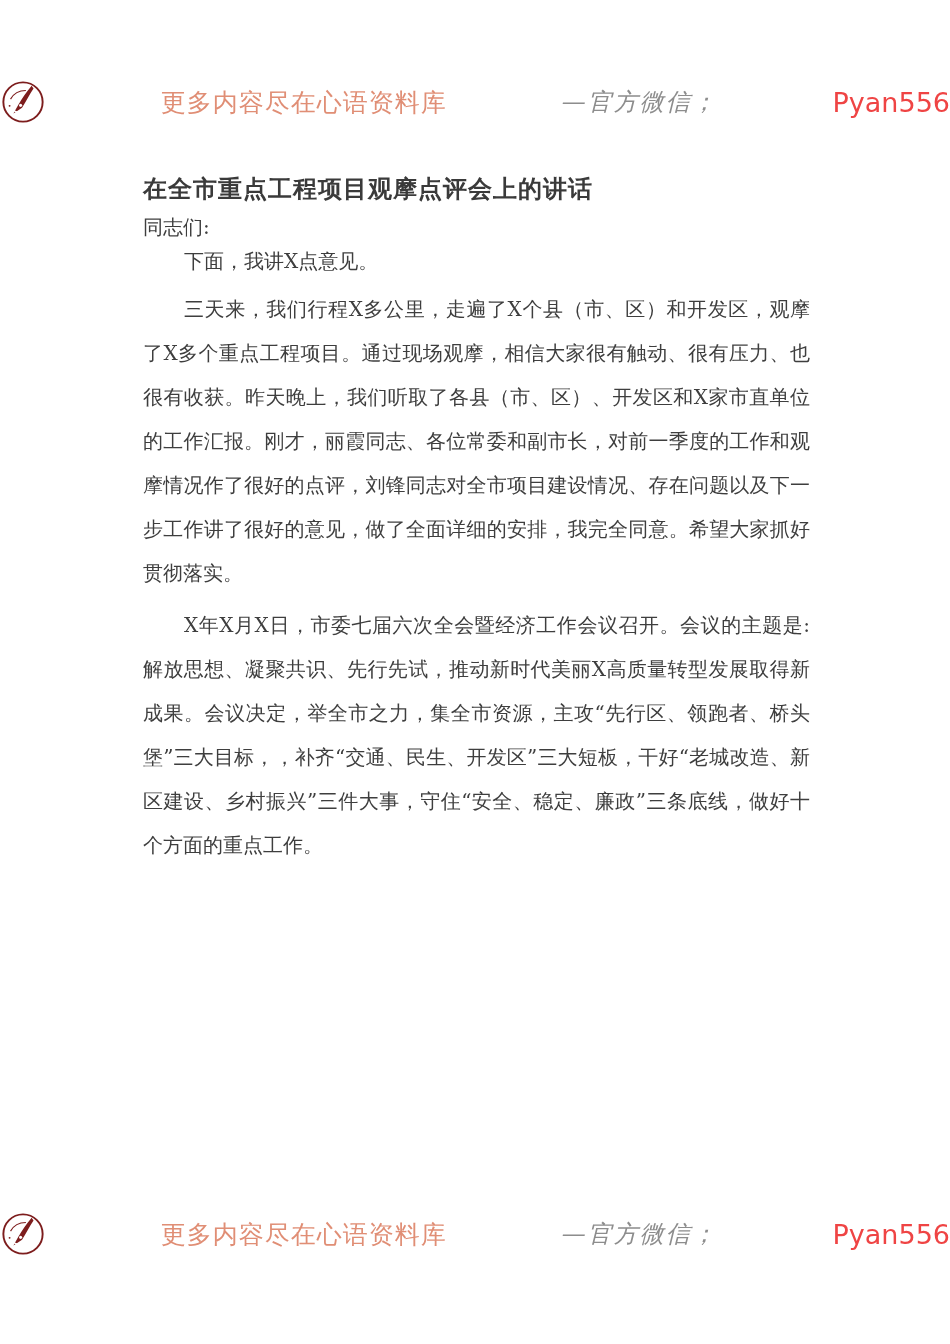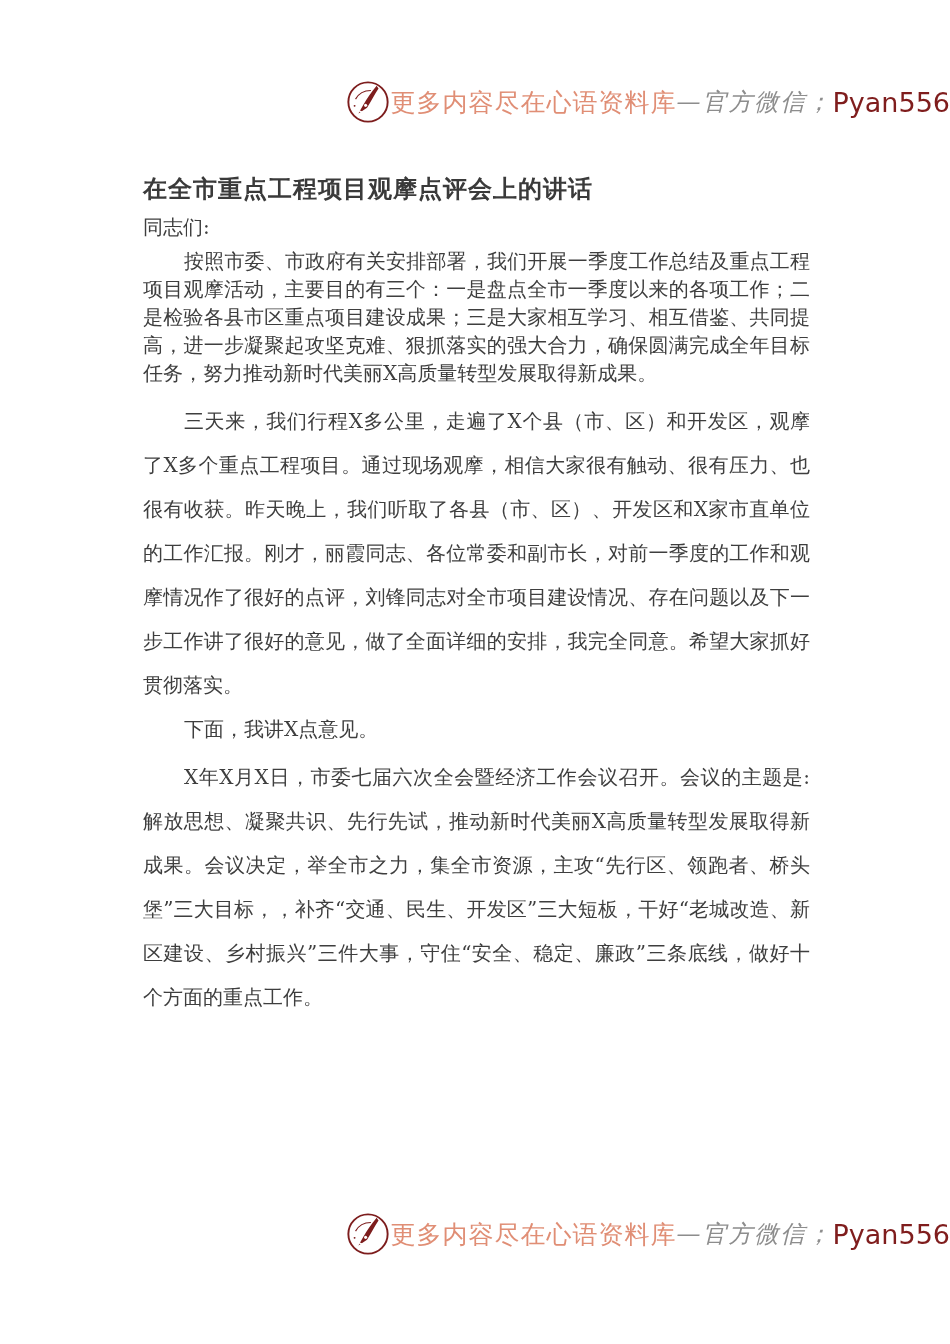--- a/index.html
+++ b/index.html
@@ -4,34 +4,34 @@
 <style>
   html,body{margin:0;padding:0;background:#ffffff;}
   .page{
     width:950px;height:1344px;box-sizing:border-box;overflow:hidden;
     display:flex;flex-direction:column;background:#ffffff;
     padding-top:76px;
     font-family:"DejaVu Serif", serif;
   }
   
   .banner{
-    display:flex;align-items:center;justify-content:flex-end;
+    display:flex;align-items:center;justify-content:space-between;
     height:52px;flex:0 0 auto;
   }
   .banner .logo{width:46px;height:46px;display:inline-flex;flex:0 0 auto;}
   .banner-text{
     font-size:25px;color:#e08e75;letter-spacing:1px;
     font-family:"DejaVu Serif", serif;
   }
   .banner-wechat{
     font-size:24px;color:#8d8d8d;font-style:italic;letter-spacing:2px;
     font-family:"DejaVu Serif", serif;
   }
   .banner-id{
-    font-size:27px;color:#7f1d1d;font-style:normal;
+    font-size:27px;color:#ef4444;font-style:normal;
     font-family:"DejaVu Sans", sans-serif;
   }
   
   .doc{
     padding:0 140px 0 143px;flex:0 0 auto;
   }
   .doc-title{
     margin:46px 0 8px 0;
     font-family:"DejaVu Sans", sans-serif;
     font-weight:800;font-size:24px;line-height:1.3;color:#3a3a3a;
@@ -71,23 +71,22 @@
     </span>
     <span class="banner-text">更多内容尽在心语资料库</span>
     <span class="banner-wechat"><span>—</span><span>官方微信；</span></span>
     <span class="banner-id">Pyan556</span>
   </div>
 
   <div class="doc">
     <h1 class="doc-title">在全市重点工程项目观摩点评会上的讲话</h1>
     <div>
         <div class="blk salutation">同志们:</div>
-        <div class="blk tight indent">按照市委、市政府有关安排部署，我们开展一季度工作总结及重点工程项目观摩活动，主要目的有三个：一是盘点全市一季度以来的各项工作；二是检验各县市区重点项目建设成果；三是大家相互学习、相互借鉴、共同提高，进一步凝聚起攻坚克难、狠抓落实的强大合力，确保圆满完成全年目标任务，努力推动新时代美丽X高质量转型发展取得新成果。</div>
+        <div class="blk tight indent">下面，我讲X点意见。</div>
         <div class="blk loose indent">三天来，我们行程X多公里，走遍了X个县（市、区）和开发区，观摩了X多个重点工程项目。通过现场观摩，相信大家很有触动、很有压力、也很有收获。昨天晚上，我们听取了各县（市、区）、开发区和X家市直单位的工作汇报。刚才，丽霞同志、各位常委和副市长，对前一季度的工作和观摩情况作了很好的点评，刘锋同志对全市项目建设情况、存在问题以及下一步工作讲了很好的意见，做了全面详细的安排，我完全同意。希望大家抓好贯彻落实。</div>
-        <div class="blk tight indent">下面，我讲X点意见。</div>
         <div class="blk loose indent">X年X月X日，市委七届六次全会暨经济工作会议召开。会议的主题是:解放思想、凝聚共识、先行先试，推动新时代美丽X高质量转型发展取得新成果。会议决定，举全市之力，集全市资源，主攻“先行区、领跑者、桥头堡”三大目标，，补齐“交通、民生、开发区”三大短板，干好“老城改造、新区建设、乡村振兴”三件大事，守住“安全、稳定、廉政”三条底线，做好十个方面的重点工作。</div>
       </div>
   </div>
 
   <div class="banner footer-banner">
     <span class="logo">
       <svg viewBox="0 0 48 48" width="46" height="46" aria-hidden="true">
         <circle cx="24" cy="24" r="20.5" fill="none" stroke="#7d1d1d" stroke-width="2"></circle>
         <path d="M24 3.5 A20.5 20.5 0 0 1 24 44.5 A15 15 0 0 0 24 3.5 Z" fill="#7d1d1d"></path>
         <path d="M33 7 C28 13 23 20 19 27 L14 36 L23 30 C27 24 31 16 35 10 Z" fill="#7d1d1d"></path>

